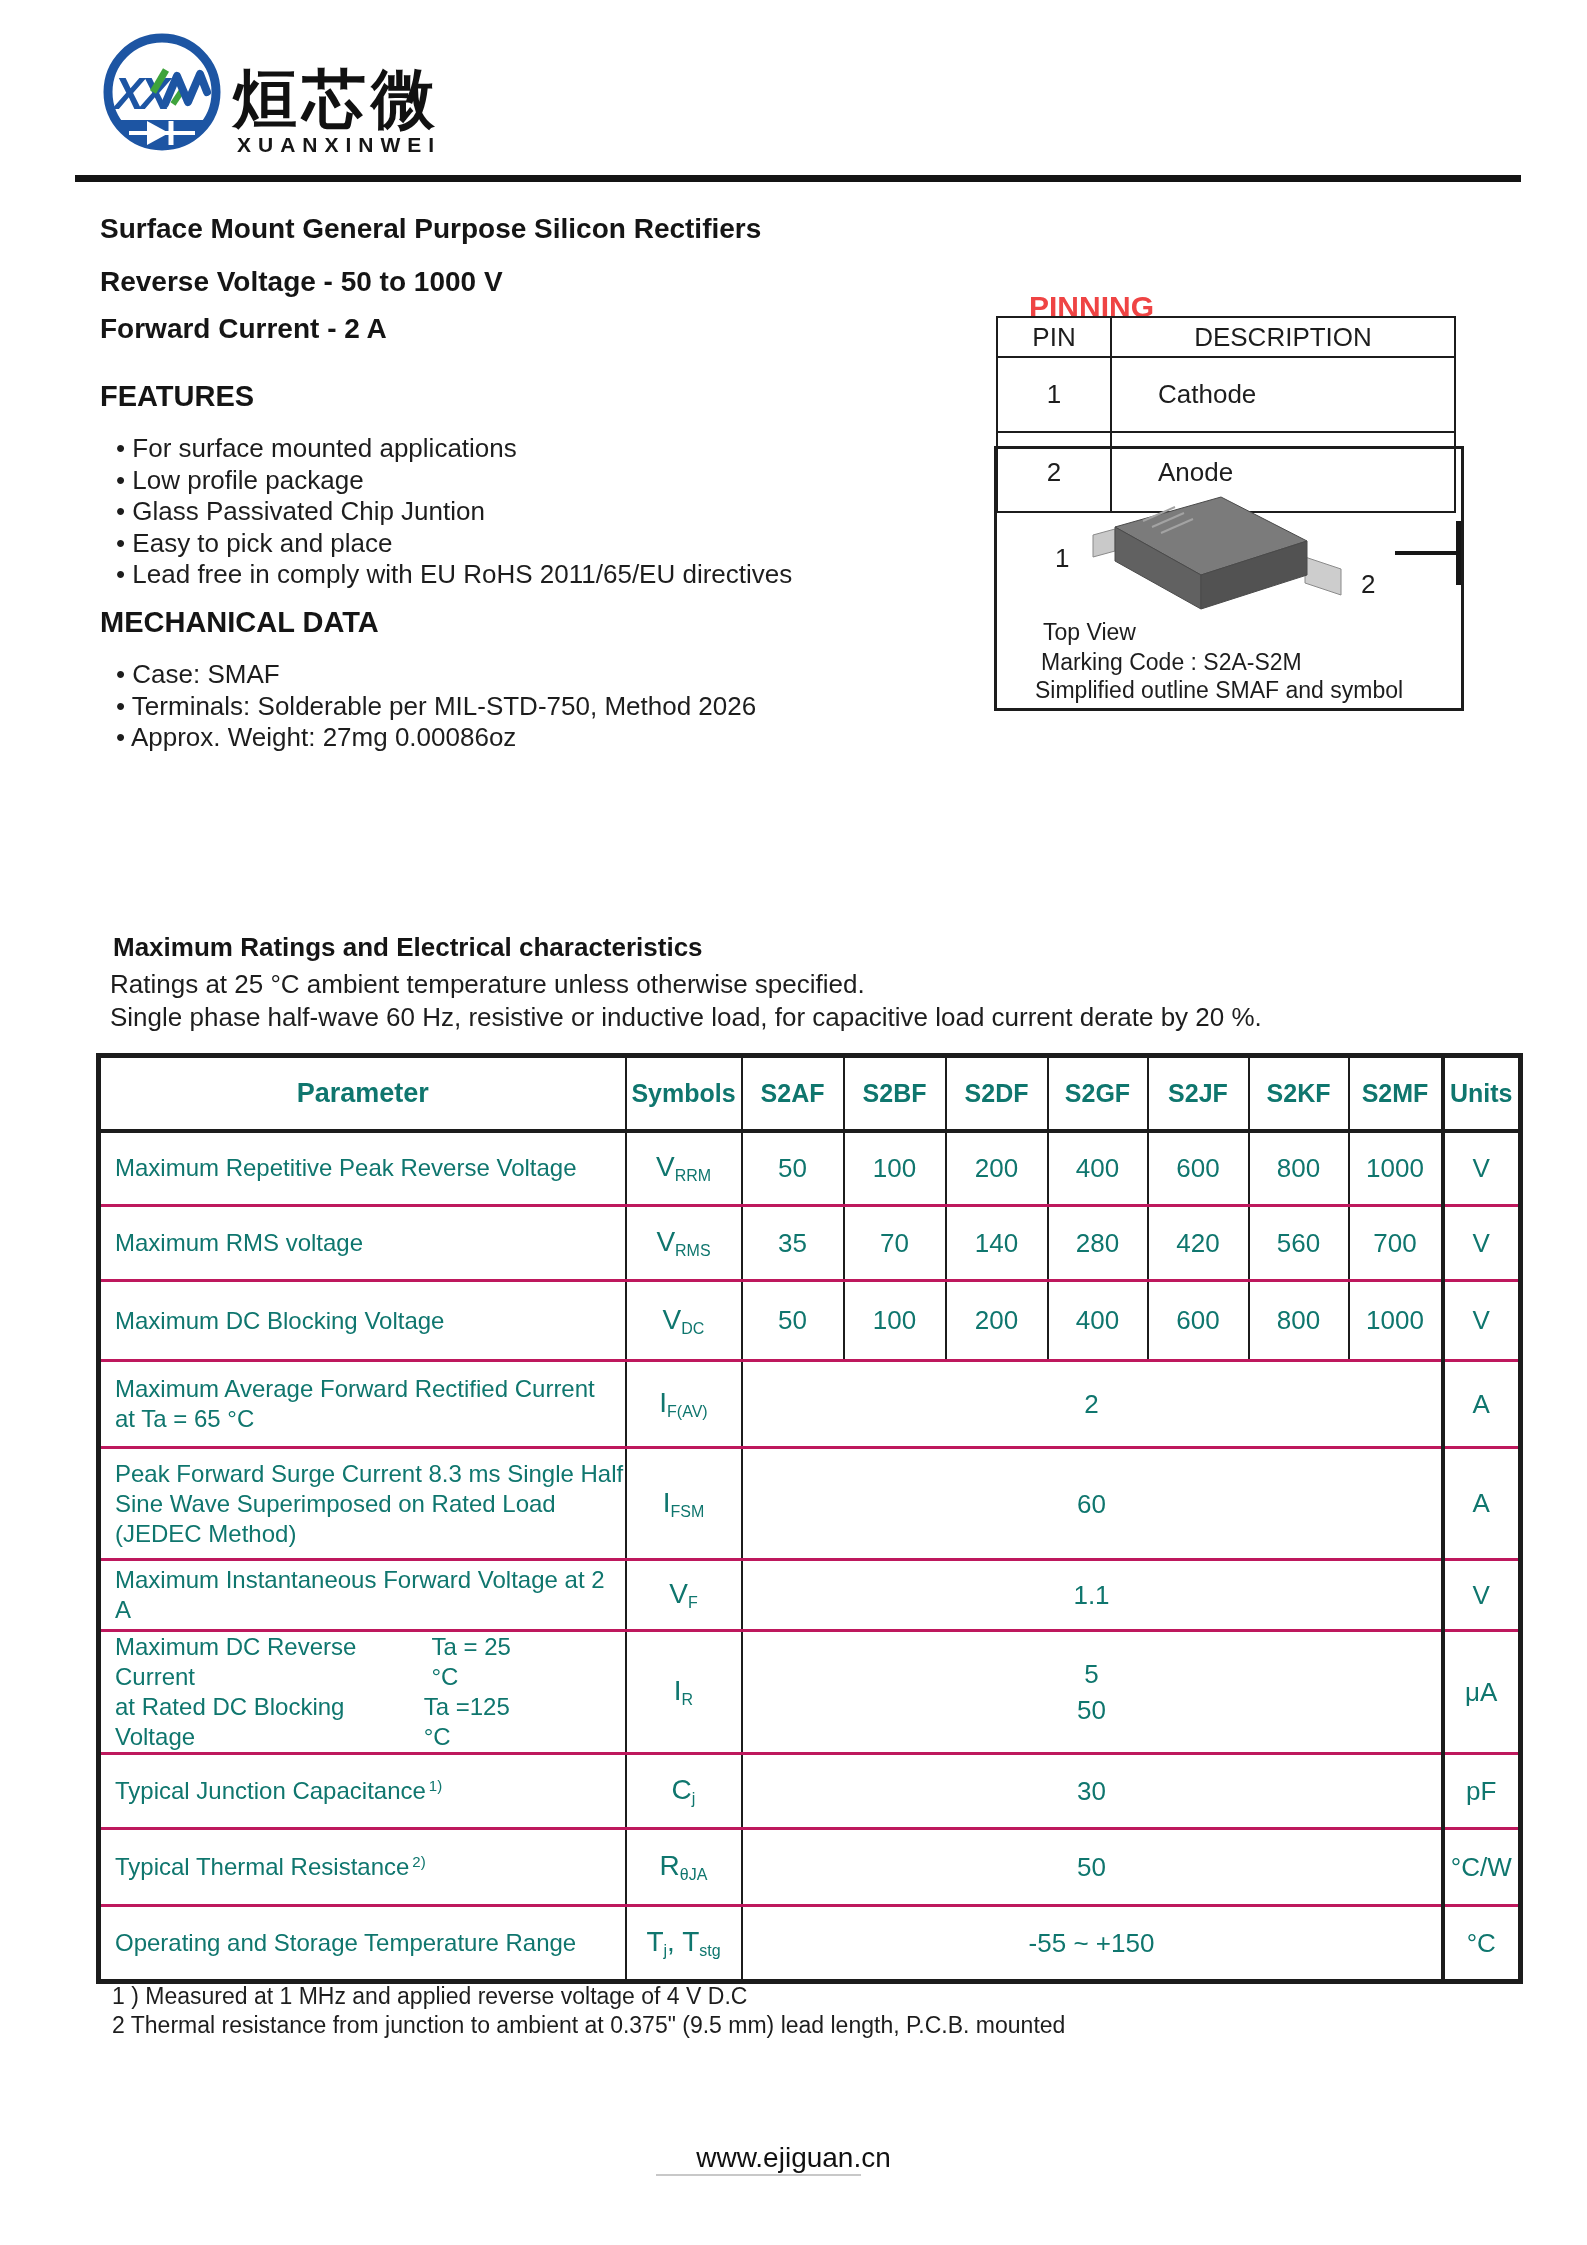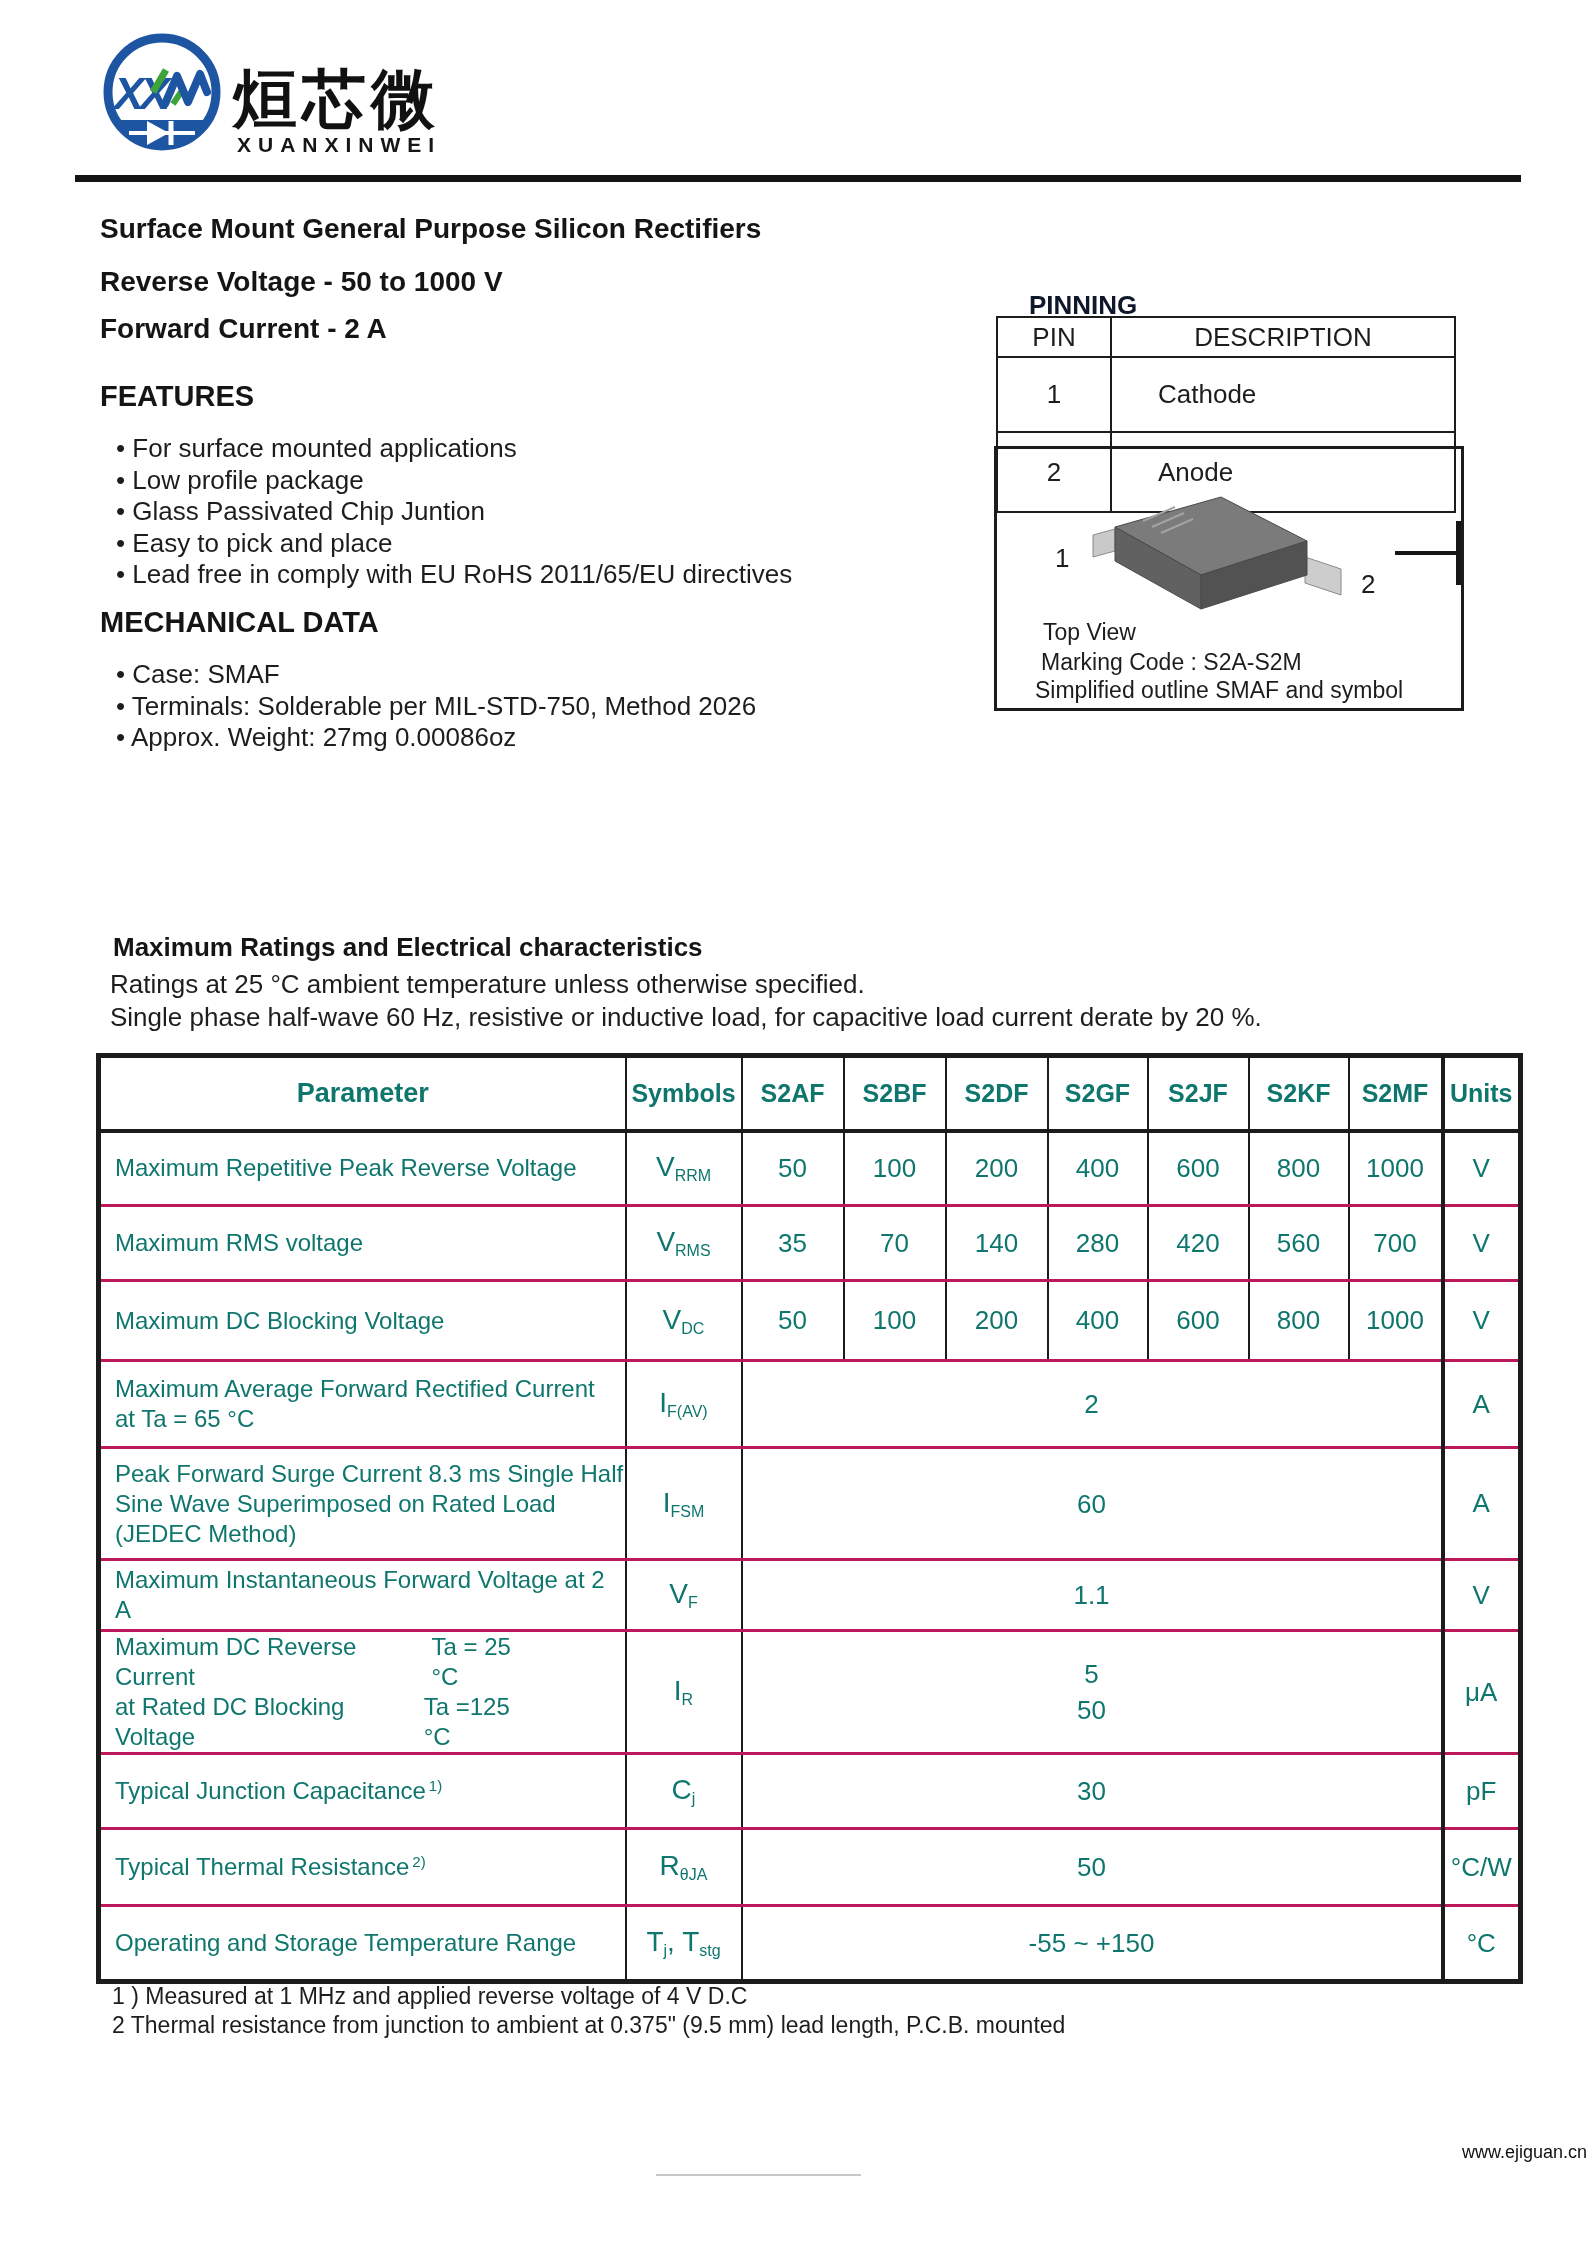--- a/index.html
+++ b/index.html
@@ -21,21 +21,21 @@
   .i1{top:213px;} .i2{top:266px;} .i3{top:313px;}
 
   .sec-h{left:100px;font-size:29px;font-weight:bold;color:#151515;}
   .feat-h{top:380px;} .mech-h{top:606px;}
   .blist{left:100px;margin:16px;padding:0;font-size:26px;color:#1d1d1d;}
   .blist div{line-height:31.5px;}
   .blist div::before{content:"• ";}
   .feat-list{top:417px;} .mech-list{top:643px;}
 
   
-  .pin-h{left:1029px;top:290px;font-size:26px;font-weight:bold;color:#0f172a;}
+  .pin-h{left:1029px;top:290px;font-size:30px;font-weight:bold;color:#ef4444;}
   .pin-table{left:996px;top:316px;border-collapse:collapse;table-layout:fixed;font-size:26px;}
   .pin-table td{border:2px solid #1c1c1c;padding:0;}
   .pin-table .c1{width:112px;text-align:center;}
   .pin-table .c2{width:342px;}
   .pin-table tr{height:36px;}
   .pin-table tr.hd{height:40px;}
   .pin-table .c2 span{padding-left:46px;display:inline-block;}
   .pin-table tr.hd .c2{text-align:center;}
   .pin-table tr.hd .c2 span{padding-left:0;}
 
@@ -71,21 +71,21 @@
   tbody tr:nth-child(5){height:112px;}
   tbody tr:nth-child(6){height:71px;}
   tbody tr:nth-child(7){height:97px;}
   tbody tr:nth-child(8){height:75px;}
   tbody tr:nth-child(9){height:77px;}
   tbody tr:nth-child(10){height:76px;}
 
   .fnote{left:112px;font-size:23px;color:#1d1d1d;}
   .f1{top:1983px;} .f2{top:2012px;}
 
-  .footer-url{left:0;top:2142px;width:100%;text-align:right;font-size:18px;color:#111;}
+  .footer-url{left:0;top:2142px;width:100%;text-align:center;font-size:28px;color:#111;}
   .footer-line{left:656px;top:2174px;width:205px;height:2px;background:#c8c8c8;}
 </style>
 </head>
 <body>
 
 <div class="page">
 
   <svg class="abs logo-svg" viewBox="0 0 124 130">
     <circle cx="59" cy="62" r="54" fill="none" stroke="#1d55a3" stroke-width="9"></circle>
     <path d="M12,90 A54,54 0 0 0 106,90 Z" fill="#1d55a3"></path>

